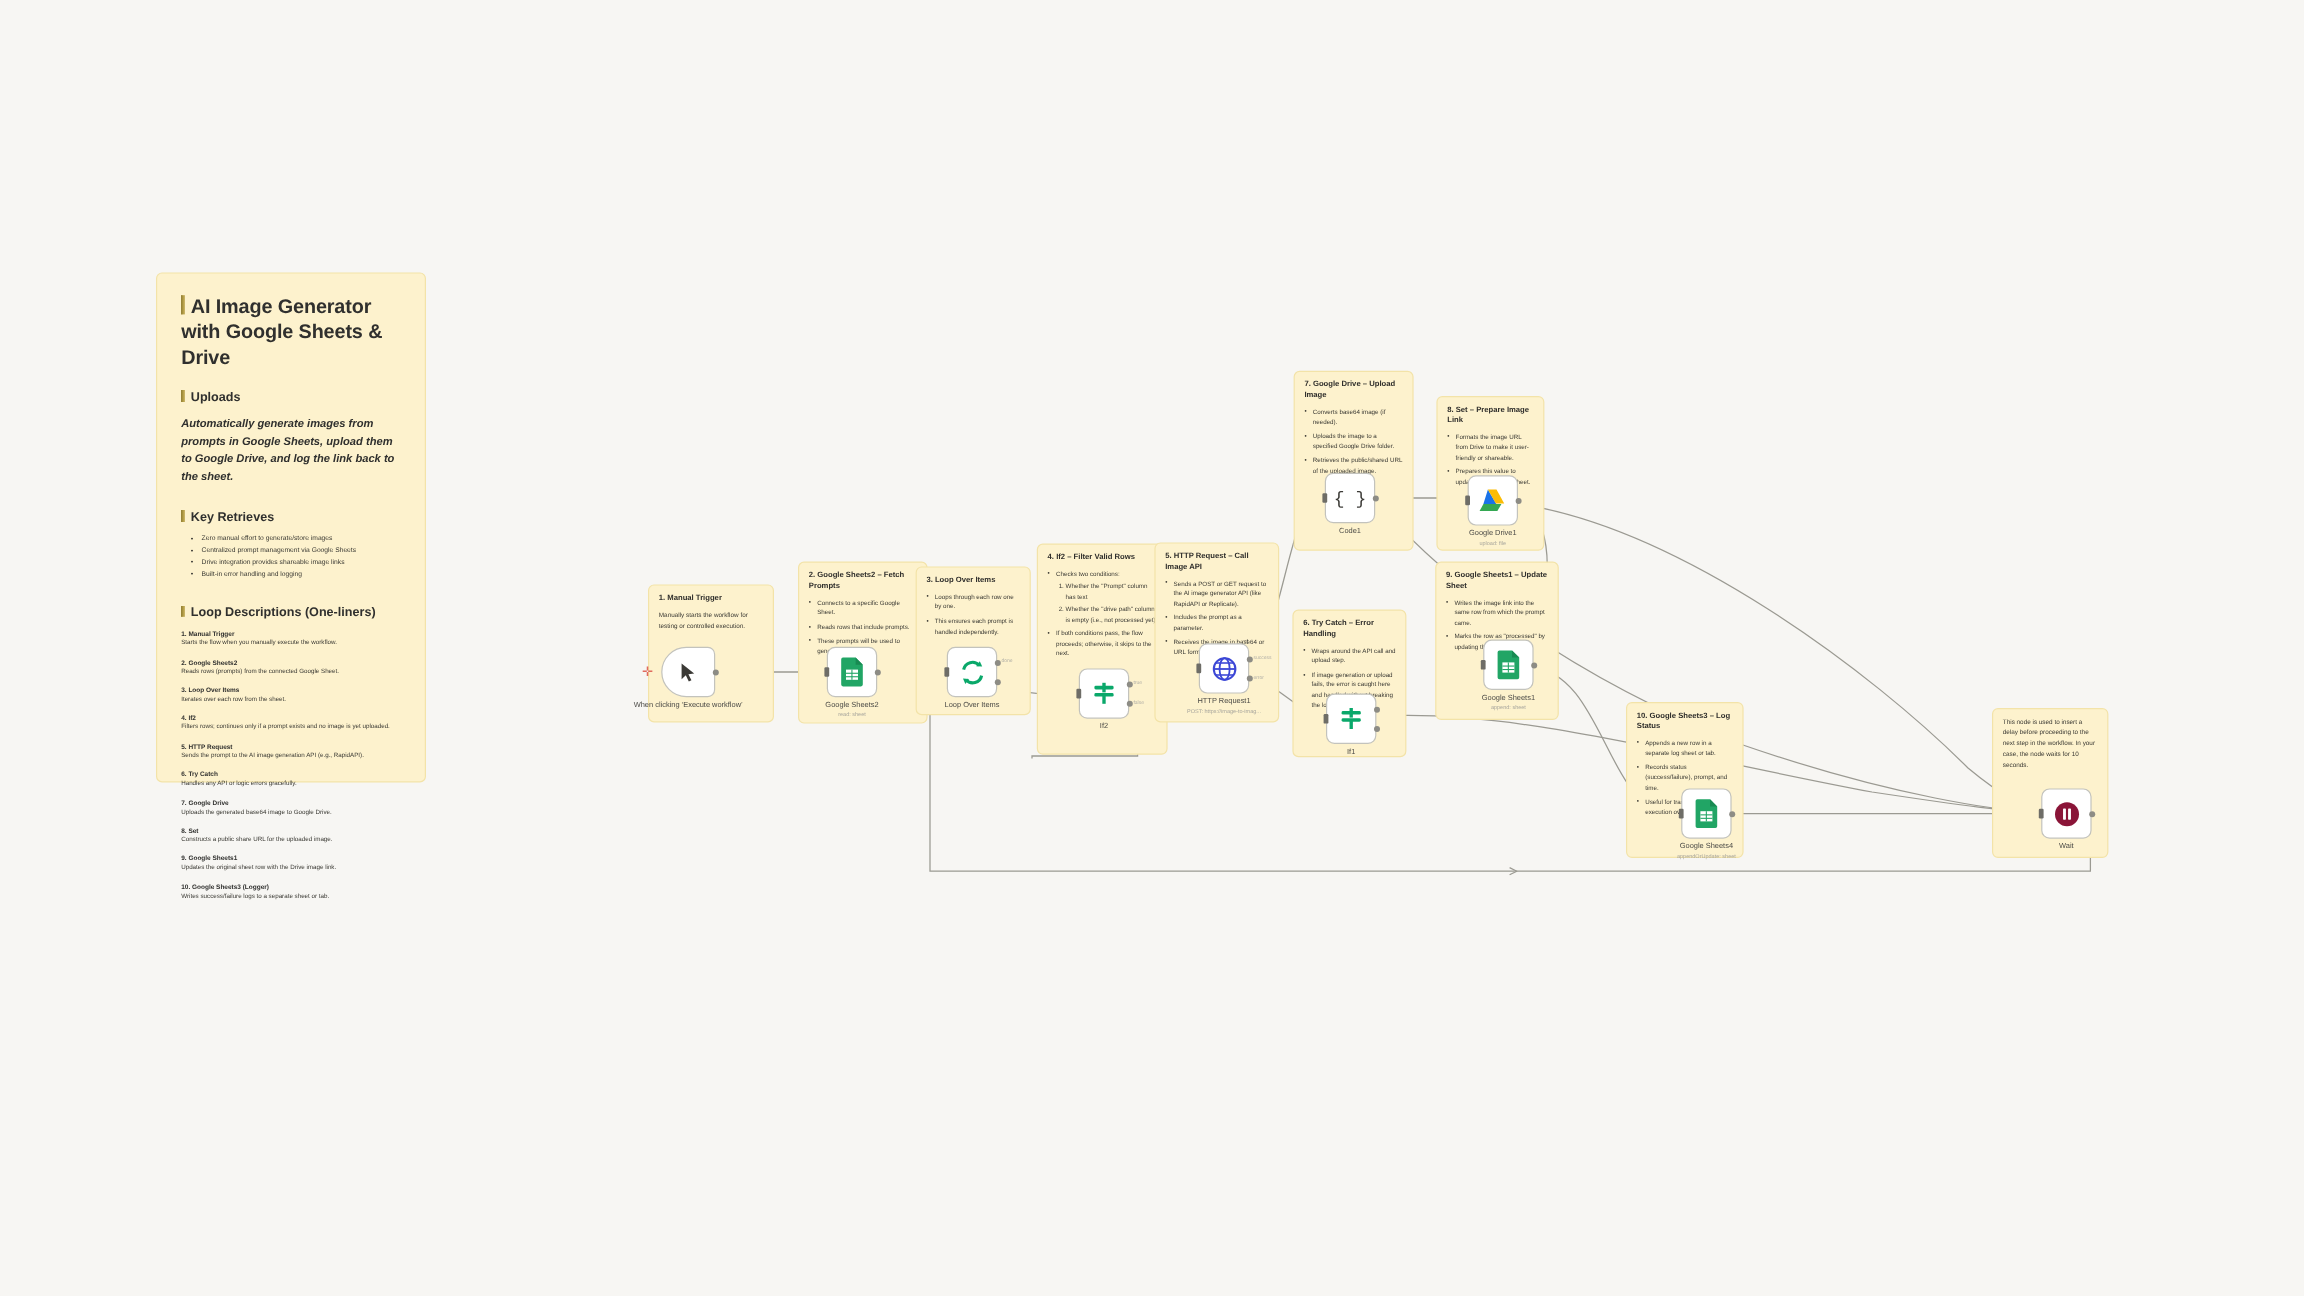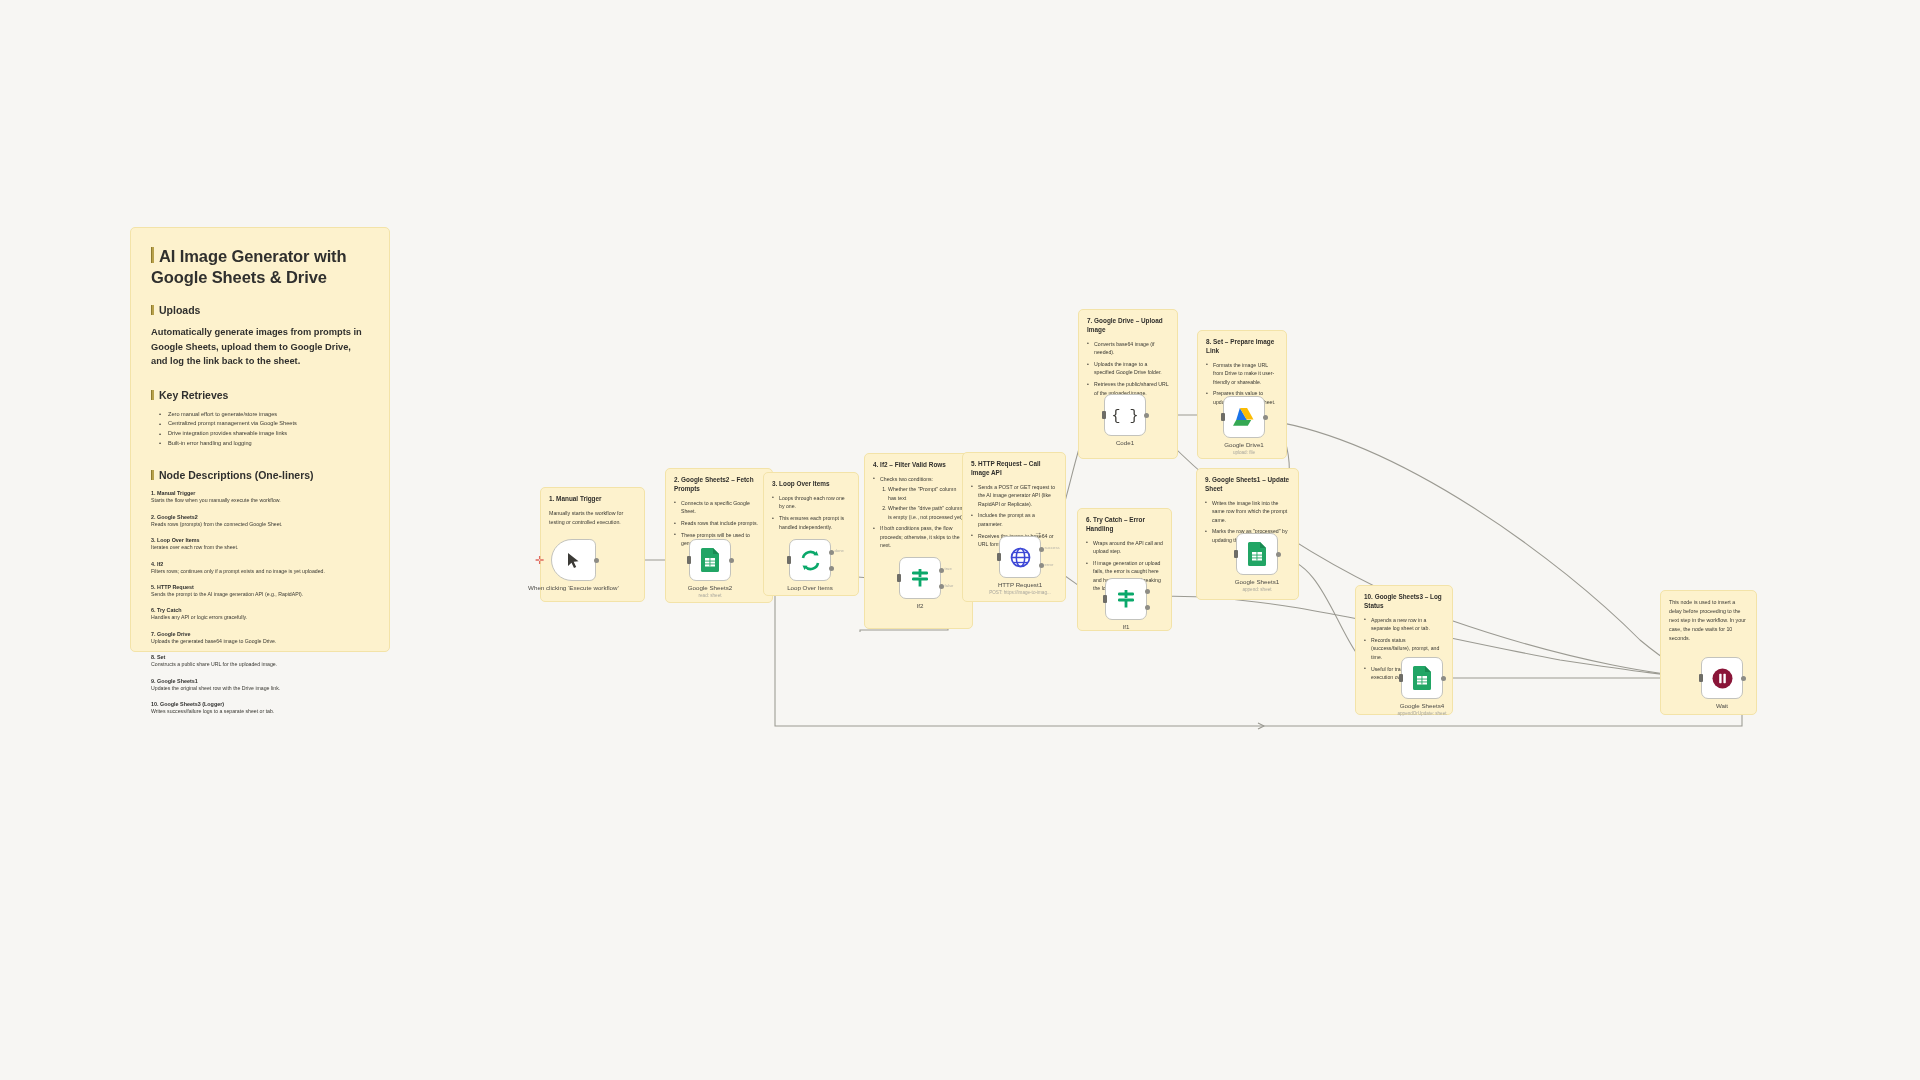--- a/index.html
+++ b/index.html
@@ -29,20 +29,21 @@
   .doc-h2 {
     font-size:10.5px; font-weight:700; line-height:1.3;
     margin:0 0 7px 0;
   }
   .bar { display:inline-block; width:3px; height:.95em;
          background:#b8a14a; margin-right:5px; vertical-align:-1px;
          border-left:1px solid #8d7a2e; }
   .doc-p {
     font-size:9.3px; font-weight:700; line-height:1.58;
     margin:0 0 20px 0;
+    font-style:italic;
   }
   .doc-ul { margin:0 0 20px 0; padding-left:11px; list-style:none; }
   .doc-ul li {
     font-size:5.6px; line-height:1.75; position:relative;
     padding-left:6px; color:#3a3933;
   }
   .doc-ul li:before {
     content:"•"; position:absolute; left:-3px; top:-0.5px; font-size:6px;
   }
   .nd-item { margin-bottom:7.5px; }
@@ -113,42 +114,42 @@
   .ic-code svg, .ic-gdrive svg, .ic-gsheet svg, .ic-wait svg { display:block; }
 
   svg { overflow:visible; }
   .edge { fill:none; stroke:#9b9a92; stroke-width:1.05px; }
 </style>
 </head>
 <body>
 
 <div id="canvas">
 
-  <div class="sticky doc-sticky" style="left:130px; top:227px; width:260px; height:425px;">
+  <div class="sticky doc-sticky" style="left:130px; top:227px; width:225px; height:425px;">
     <div class="doc-h1">
       <span class="bar"></span><span>AI Image Generator with Google Sheets &amp; Drive</span>
     </div>
 
     <div class="doc-h2">
       <span class="bar"></span><span>Uploads</span>
     </div>
     <p class="doc-p">Automatically generate images from prompts in Google Sheets, upload them to Google Drive, and log the link back to the sheet.</p>
 
     <div class="doc-h2">
       <span class="bar"></span><span>Key Retrieves</span>
     </div>
     <ul class="doc-ul" id="benefits-list">
         <li>Zero manual effort to generate/store images</li>
         <li>Centralized prompt management via Google Sheets</li>
         <li>Drive integration provides shareable image links</li>
         <li>Built-in error handling and logging</li>
       </ul>
 
     <div class="doc-h2">
-      <span class="bar"></span><span>Node Descriptions (One-liners)</span>
+      <span class="bar"></span><span>Loop Descriptions (One-liners)</span>
     </div>
     <div id="nd-list">
         <div class="nd-item">
           <div class="nd-title">1. Manual Trigger</div>
           <div class="nd-desc">Starts the flow when you manually execute the workflow.</div>
         </div>
         <div class="nd-item">
           <div class="nd-title">2. Google Sheets2</div>
           <div class="nd-desc">Reads rows (prompts) from the connected Google Sheet.</div>
         </div>

